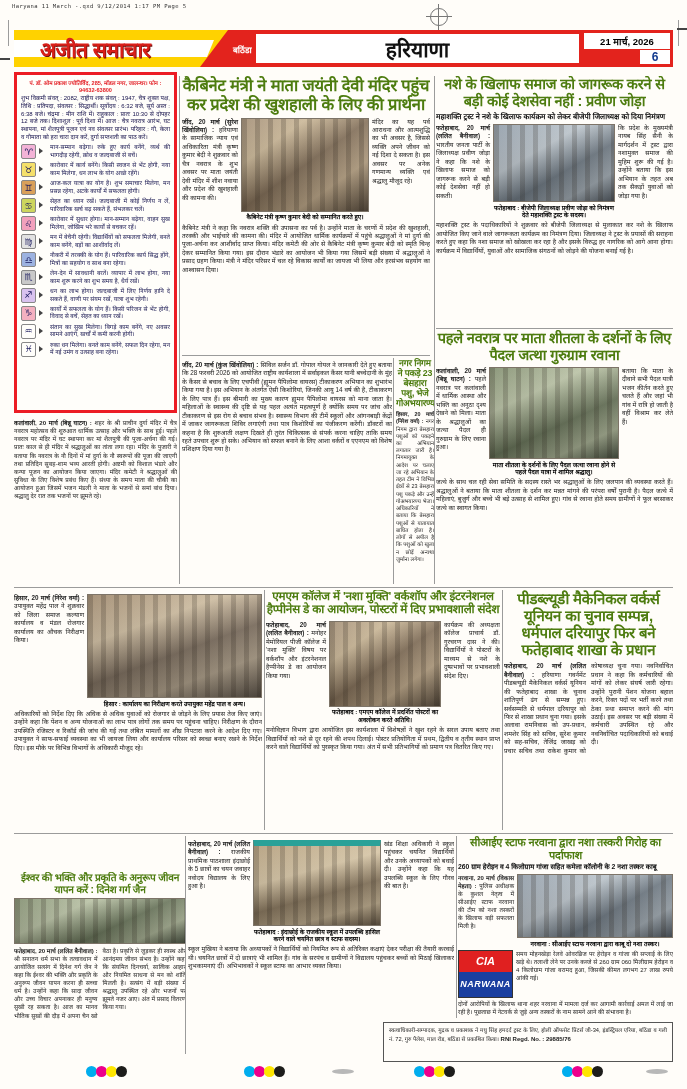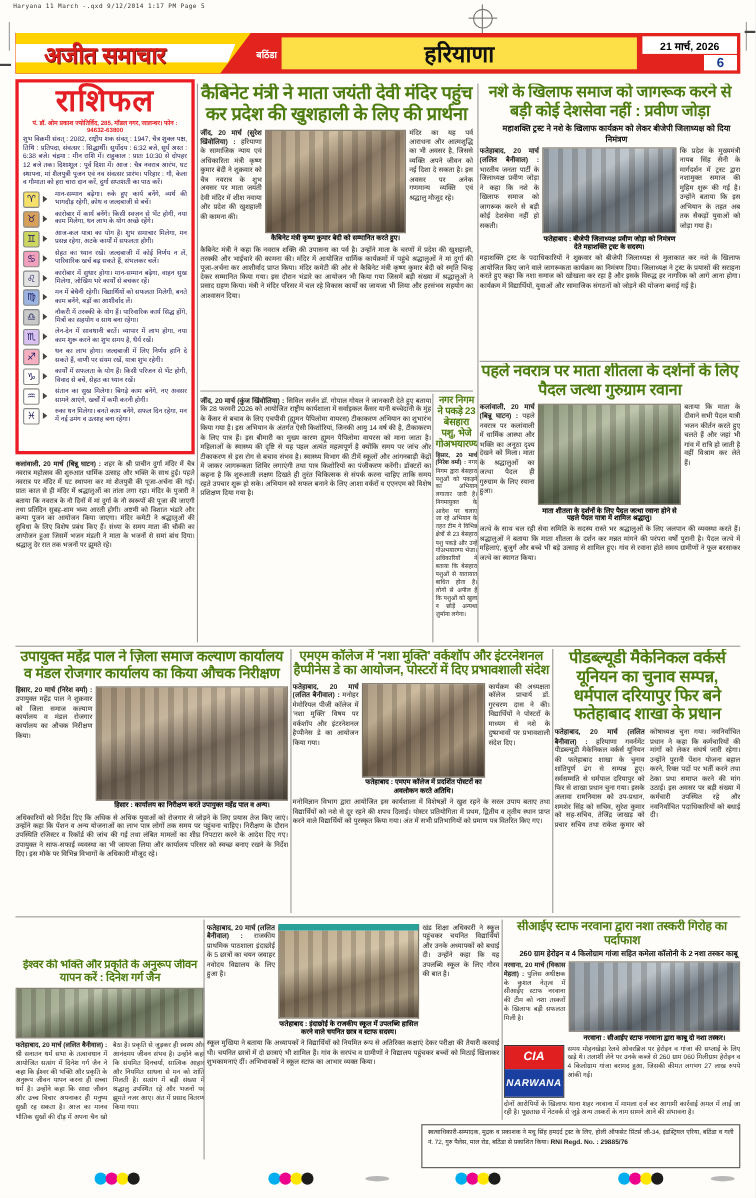--- a/index.html
+++ b/index.html
@@ -1,20 +1,20 @@
 <!DOCTYPE html>
 <html><head>
 <meta charset="utf-8">
 <style>
   html,body{margin:0;padding:0;background:#e8e8e8;}
   #page{position:relative;width:687px;height:1089px;background:#fffdf9;margin:0 auto;
         font-family:"Liberation Sans","DejaVu Sans",sans-serif;overflow:hidden;color:#1a1a1a;}
   .art{position:absolute;overflow:hidden;}
   .hl{font-weight:800;text-align:center;color:#4d7c0f;line-height:1.14;letter-spacing:-0.2px;}
-  .sub{font-weight:bold;text-align:center;color:#111;margin-left:12px;}
+  .sub{font-weight:bold;color:#111;}
   .body{font-size:6.3px;text-align:justify;line-height:1.34;color:#1d1d1d;}
   .body b::after{content:" ";}
   .row{display:flex;gap:3px;align-items:flex-start;}
   .cap{font-size:6.2px;font-weight:bold;text-align:center;line-height:1.2;margin-top:1.5px;color:#000;}
   .photo{position:relative;border:1px solid #7d7468;box-sizing:border-box;}
   .photo::after{content:"";position:absolute;inset:0;
      background:repeating-linear-gradient(90deg,rgba(35,28,20,.20) 0 5px,rgba(255,255,255,0) 5px 13px),
                 linear-gradient(rgba(255,255,255,.12),rgba(0,0,0,.22));}
   .ph-warm{background:linear-gradient(160deg,#9b8468,#cdbb9e 30%,#7e6f5f 55%,#b2a38d 75%,#5f564c);}
   .ph-cool{background:linear-gradient(150deg,#8e9aa6,#bcc5cc 35%,#6f7a84 60%,#a3adb5 80%,#565e66);}
@@ -25,22 +25,22 @@
   .rule-v{position:absolute;width:1px;background:#9b9b9b;}
   
   #masthead{position:absolute;left:14px;top:30px;width:659px;height:37px;background:#e3231d;}
   #mh-yellow{position:absolute;left:0;top:0;bottom:0;width:214px;background:#ffd200;
              clip-path:polygon(0 0,100% 0,calc(100% - 28px) 100%,0 100%);}
   #mh-band{position:absolute;left:0;top:10px;height:17px;width:200px;background:#fff;
            clip-path:polygon(0 0,100% 0,calc(100% - 7px) 100%,0 100%);}
   #mh-title{position:absolute;left:26px;top:5px;font-size:21px;font-weight:800;color:#d91f1a;
             text-shadow:0.7px 0.9px 0 #6e0f0a;letter-spacing:-0.5px;}
   #mh-edition{position:absolute;left:219px;top:14px;font-size:8.5px;font-weight:bold;color:#fff;font-family:Liberation Mono, monospace;}
-  #mh-section{position:absolute;left:242px;right:94px;top:4px;bottom:4px;background:#fde047;
-              display:flex;align-items:center;justify-content:center;font-size:21px;font-weight:800;color:#111;font-family:Liberation Mono, monospace;}
+  #mh-section{position:absolute;left:242px;right:94px;top:4px;bottom:4px;background:#ffffff;
+              display:flex;align-items:center;justify-content:center;font-size:21px;font-weight:800;color:#111;}
   #mh-date{position:absolute;right:3px;top:3px;width:86px;height:16px;background:#fff;
            display:flex;align-items:center;justify-content:center;font-size:9.5px;font-weight:bold;color:#000;}
   #mh-page{position:absolute;right:3px;bottom:3px;width:30px;height:14px;background:#fff;
            display:flex;align-items:center;justify-content:center;font-size:12px;font-weight:bold;color:#123a8f;}
   
   #horoscope{position:absolute;left:14px;top:72px;width:163px;height:341px;border:3px solid #ec1c24;
              box-sizing:border-box;padding:2px 4px;background:#fffefa;overflow:hidden;}
   #h-title{font-size:28px;font-weight:800;color:#e31e24;text-align:center;line-height:1.05;letter-spacing:1px;}
   #h-contact{font-size:5.6px;font-weight:bold;color:#e31e24;text-align:center;margin:2px 0 2px;}
   #h-intro{font-size:6px;text-align:justify;line-height:1.3;color:#14104a;}
@@ -93,21 +93,20 @@
     <div id="mh-yellow"></div>
     <div id="mh-band"></div>
     <div id="mh-title">अजीत समाचार</div>
     <div id="mh-edition">बठिंडा</div>
     <div id="mh-section">हरियाणा</div>
     <div id="mh-date">21 मार्च, 2026</div>
     <div id="mh-page">6</div>
   </div>
 
   <div id="horoscope">
-    <div id="h-title">राशिफल</div>
     <div id="h-contact">पं. डॉ. ओम प्रकाश ज्योतिर्विद, 285, मॉडल नगर, जालन्धर। फोन : 94632-63800</div>
     <div id="h-intro">शुभ विक्रमी संवत् : 2082, राष्ट्रीय शक संवत् : 1947, चैत्र शुक्ल पक्ष, तिथि : प्रतिपदा, संवत्सर : सिद्धार्थी। सूर्योदय : 6:32 बजे, सूर्य अस्त : 6:38 बजे। चंद्रमा : मीन राशि में। राहुकाल : प्रातः 10:30 से दोपहर 12 बजे तक। दिशाशूल : पूर्व दिशा में। आज : चैत्र नवरात्र आरंभ, घट स्थापना, मां शैलपुत्री पूजन एवं नव संवत्सर प्रारंभ। परिहार : गौ, केला व गौमाता को हरा चारा दान करें, दुर्गा सप्तशती का पाठ करें।</div>
     <div class="sign">
         <span class="ico">♈</span>
         <span class="tri"></span>
         <span class="stxt">मान-सम्मान बढ़ेगा। रुके हुए कार्य बनेंगे, व्यर्थ की भागदौड़ रहेगी, क्रोध व जल्दबाजी से बचें।</span>
       </div>
     <div class="sign">
         <span class="ico">♉</span>
         <span class="tri"></span>
@@ -212,21 +211,20 @@
       <div style="flex:0 0 130px;">
         <div class="photo ph-green" style="width:130px;height:92px;"></div>
         <div class="cap">माता शीतला के दर्शनों के लिए पैदल जत्था रवाना होने से पहले पैदल यात्रा में शामिल श्रद्धालु।</div>
       </div>
       <div class="body" style="flex:1;">बताया कि माता के दीवाने सभी पैदल यात्री भजन कीर्तन करते हुए चलते हैं और जहां भी गांव में रात्रि हो जाती है वहीं विश्राम कर लेते हैं।</div>
     </div>
     <p class="body" style="margin:3px 0 0;">जत्थे के साथ चल रही सेवा समिति के सदस्य रास्ते भर श्रद्धालुओं के लिए जलपान की व्यवस्था करते हैं। श्रद्धालुओं ने बताया कि माता शीतला के दर्शन कर मन्नत मांगने की परंपरा वर्षों पुरानी है। पैदल जत्थे में महिलाएं, बुजुर्ग और बच्चे भी बड़े उत्साह से शामिल हुए। गांव से रवाना होते समय ग्रामीणों ने फूल बरसाकर जत्थे का स्वागत किया।</p>
   </div>
 
   <div class="art" style="left:14px;top:590px;width:248px;height:240px;">
-    <div class="hl" style="font-size:13px;">उपायुक्त महेंद्र पाल ने ज़िला समाज कल्याण कार्यालय व मंडल रोजगार कार्यालय का किया औचक निरीक्षण</div>
     <div class="row" style="margin-top:4px;">
       <div class="body" style="flex:0 0 70px;"><b>हिसार, 20 मार्च (निरेश वर्मा) :</b><span>उपायुक्त महेंद्र पाल ने शुक्रवार को जिला समाज कल्याण कार्यालय व मंडल रोजगार कार्यालय का औचक निरीक्षण किया।</span></div>
       <div style="flex:1;">
         <div class="photo ph-warm" style="width:100%;height:104px;"></div>
         <div class="cap">हिसार : कार्यालय का निरीक्षण करते उपायुक्त महेंद्र पाल व अन्य।</div>
       </div>
     </div>
     <p class="body" style="margin:3px 0 0;">अधिकारियों को निर्देश दिए कि अधिक से अधिक युवाओं को रोजगार से जोड़ने के लिए प्रयास तेज किए जाएं। उन्होंने कहा कि पेंशन व अन्य योजनाओं का लाभ पात्र लोगों तक समय पर पहुंचना चाहिए। निरीक्षण के दौरान उपस्थिति रजिस्टर व रिकॉर्ड की जांच की गई तथा लंबित मामलों का शीघ्र निपटारा करने के आदेश दिए गए। उपायुक्त ने साफ-सफाई व्यवस्था का भी जायजा लिया और कार्यालय परिसर को स्वच्छ बनाए रखने के निर्देश दिए। इस मौके पर विभिन्न विभागों के अधिकारी मौजूद रहे।</p>
   </div>
 

